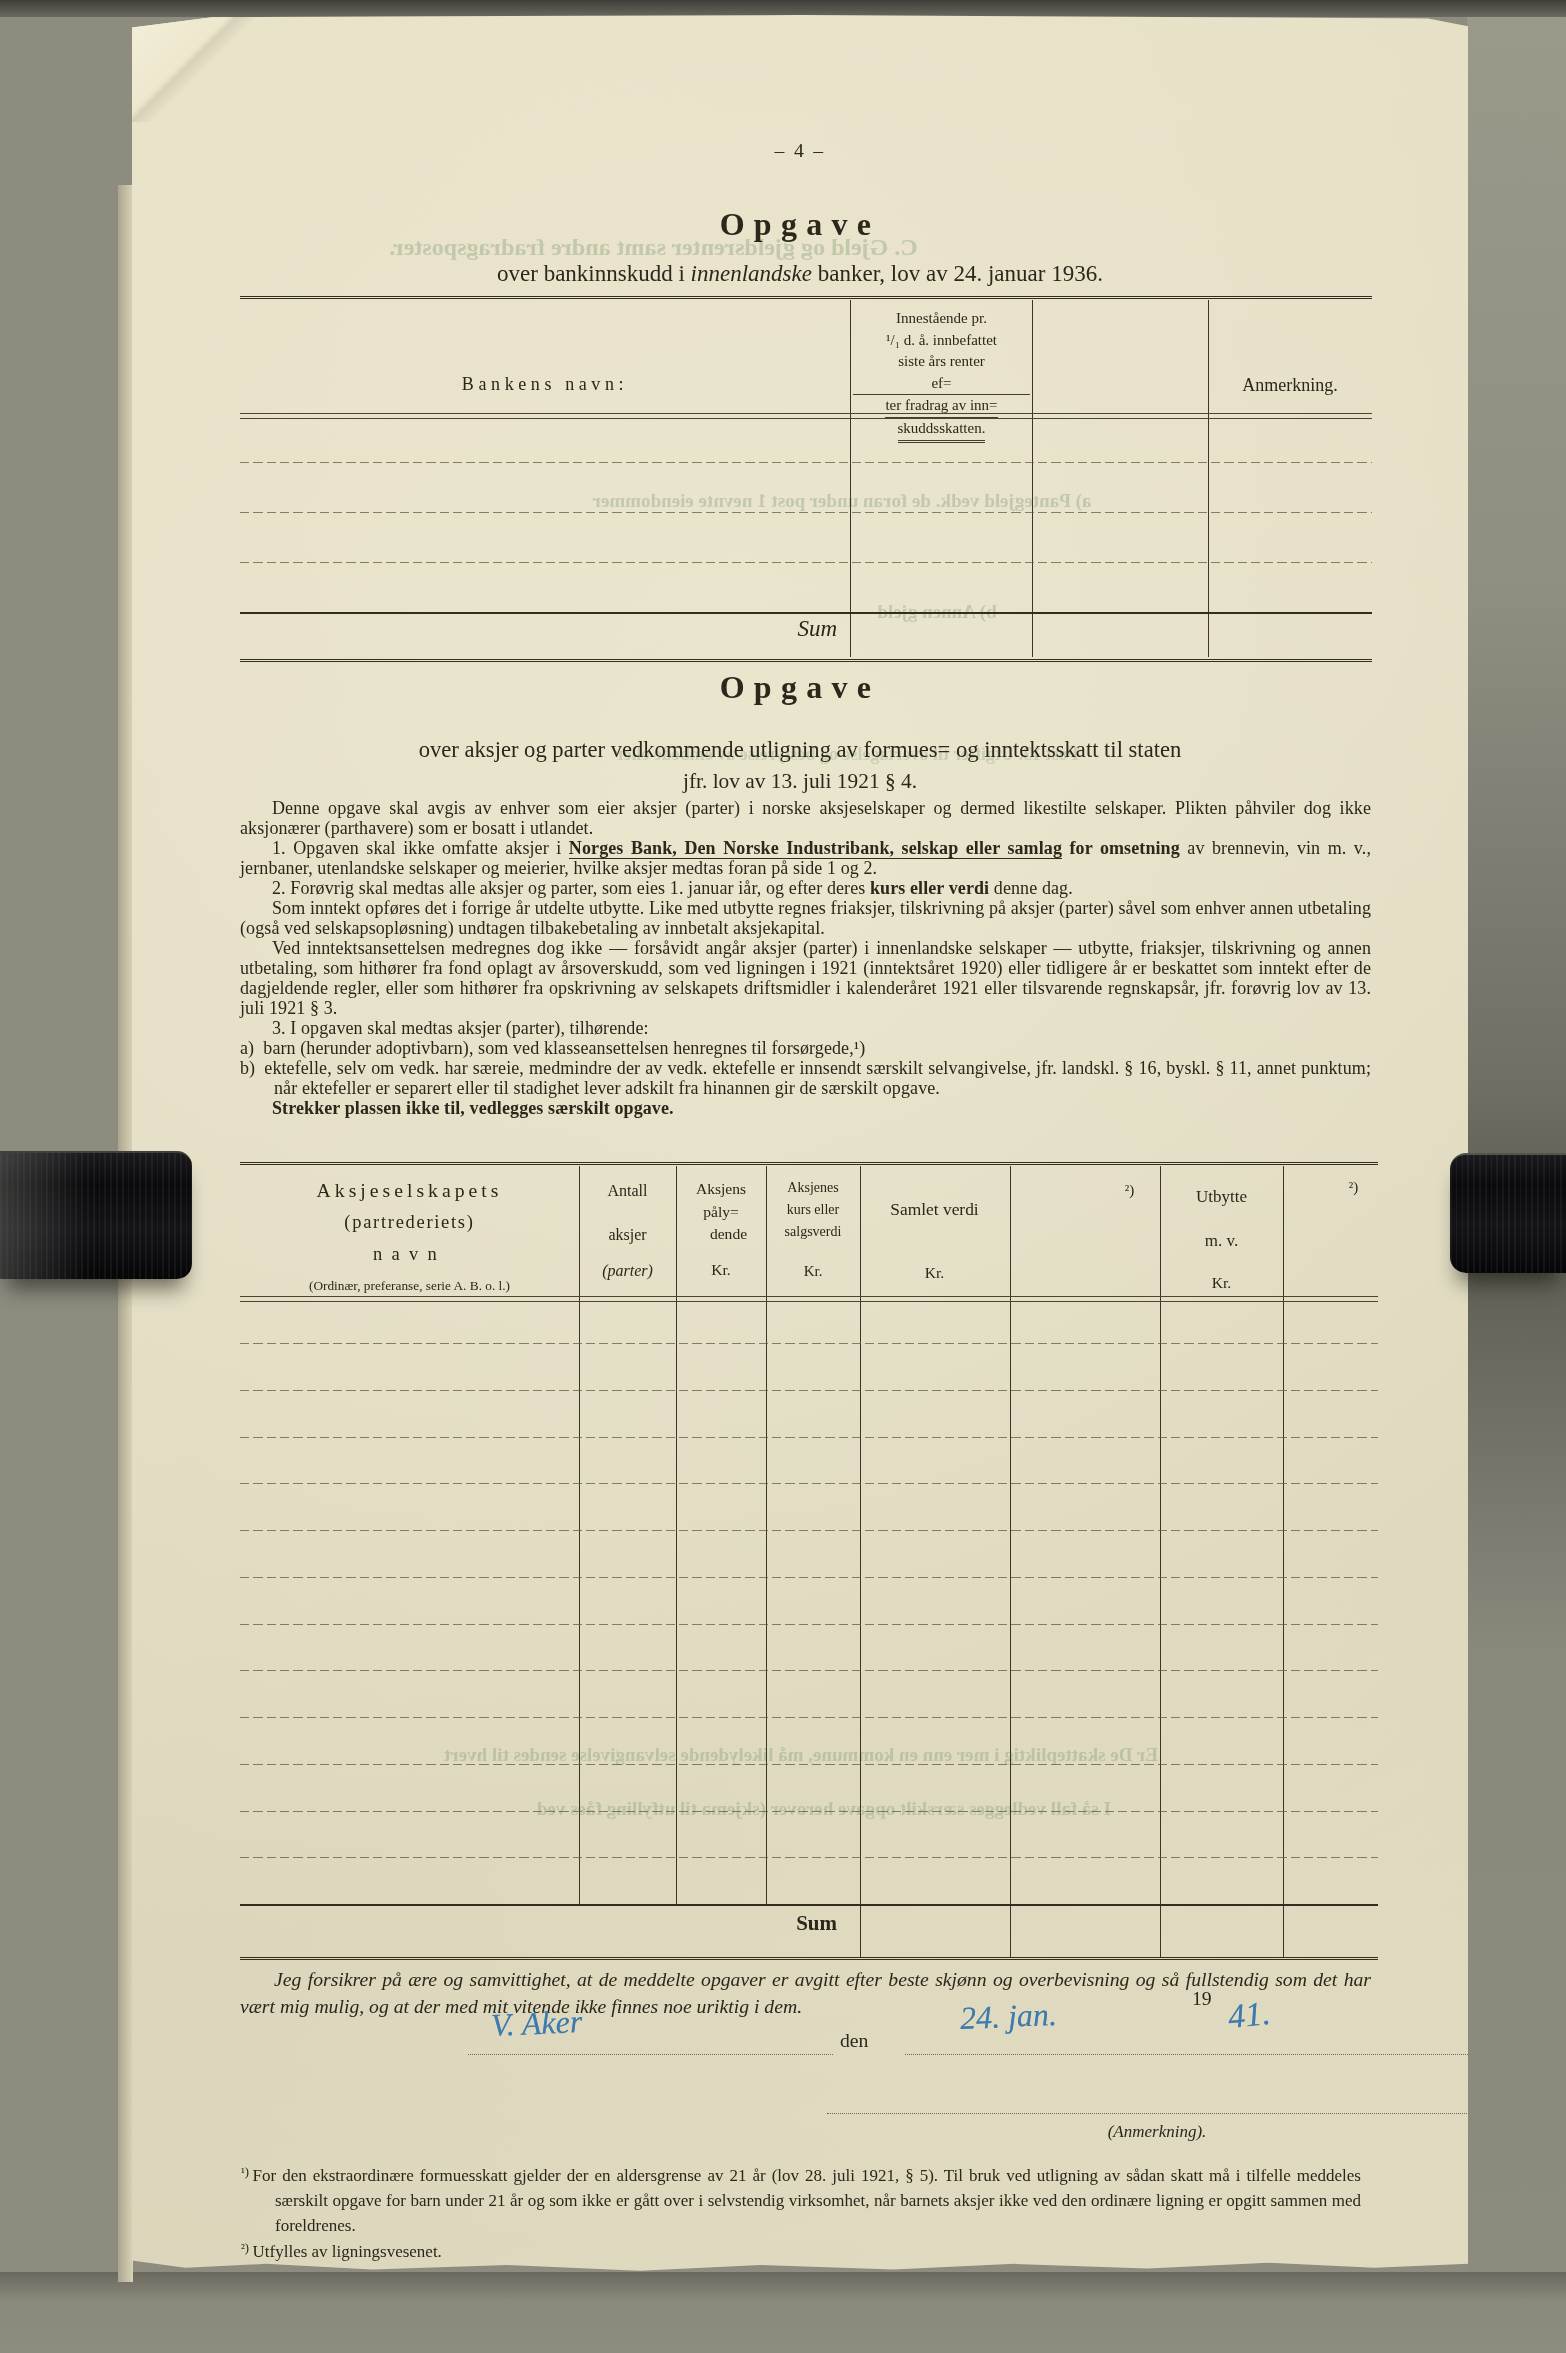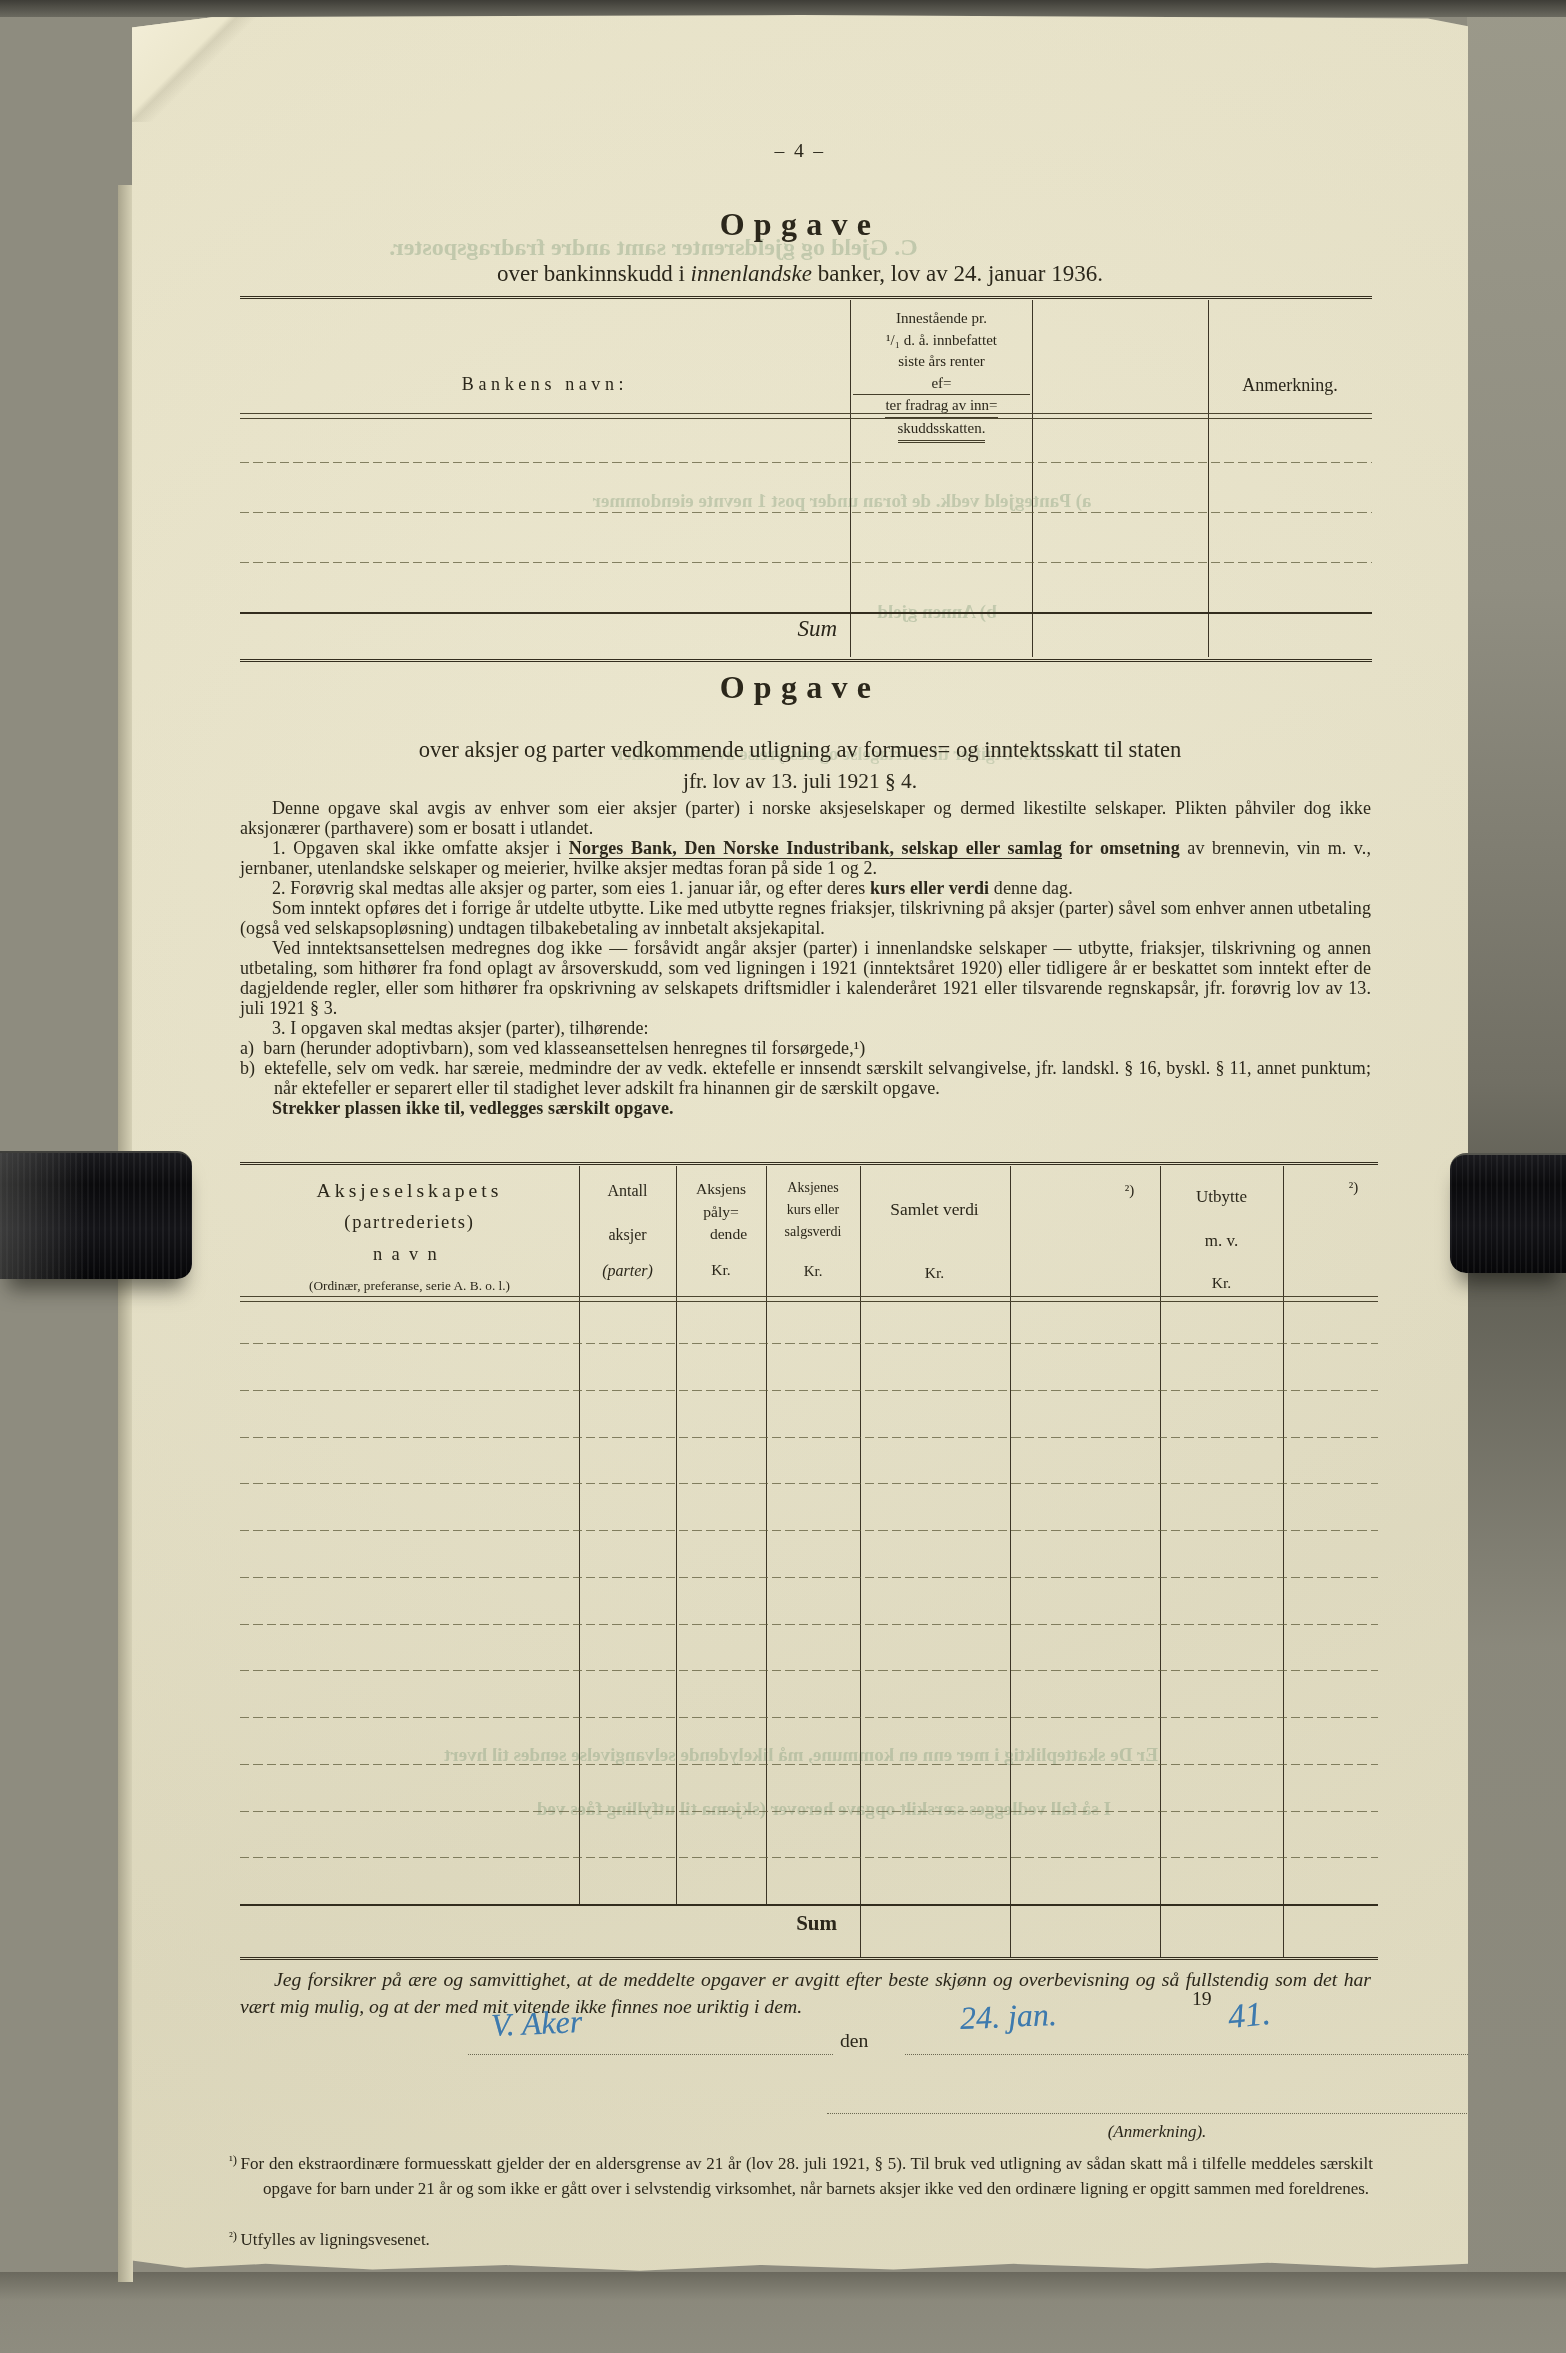--- a/index.html
+++ b/index.html
@@ -58,21 +58,21 @@
   .su{border-bottom:1.7px solid #2e2a1c;}
   
   .decl{position:absolute;left:108px;top:1951px;width:1131px;font-style:italic;font-size:19.7px;
     line-height:27px;text-indent:34px;text-align:justify;}
   .dot{position:absolute;height:0;border-bottom:1.7px dotted #6b6852;}
   .hand{position:absolute;font-style:italic;color:#3d7aae;text-shadow:0 0 0.6px rgba(61,122,174,.55);
     transform:rotate(-2.5deg);white-space:nowrap;}
   .printed{position:absolute;font-size:19.7px;}
   .underskrift{position:absolute;font-style:italic;font-size:17px;text-align:center;}
   .fn{position:absolute;left:97px;width:1144px;font-size:17px;line-height:25px;text-align:justify;}
-  .fn p{margin:0;padding-left:34px;text-indent:-34px;}
+  .fn p{margin:12px;padding-left:34px;text-indent:-34px;}
   .fnm{font-size:12.7px;vertical-align:4.6px;padding-right:3.5px;}
   
   .clip{position:absolute;background:
       repeating-linear-gradient(90deg,rgba(255,255,255,0.05) 0 1.7px,rgba(255,255,255,0) 1.7px 5.8px),
       linear-gradient(180deg,#1a1a1e 0%,#0a0a0c 25%,#141418 60%,#060608 100%);
     box-shadow:0 17.4px 19.7px -8px rgba(18,18,12,.55);}
   .clip-left{left:0;top:1151px;width:192px;height:126px;border-radius:0 15px 15px 0;border-top:2.9px solid #3f3f3b;}
   .clip-left:after{content:"";position:absolute;inset:0;border-radius:inherit;
     background:linear-gradient(90deg,rgba(110,110,105,.45),rgba(110,110,105,0) 45%);}
   .clip-right{left:1450px;top:1153px;width:116px;height:118px;border-radius:16px 0 0 16px;border-top:2.9px solid #55554e;}

